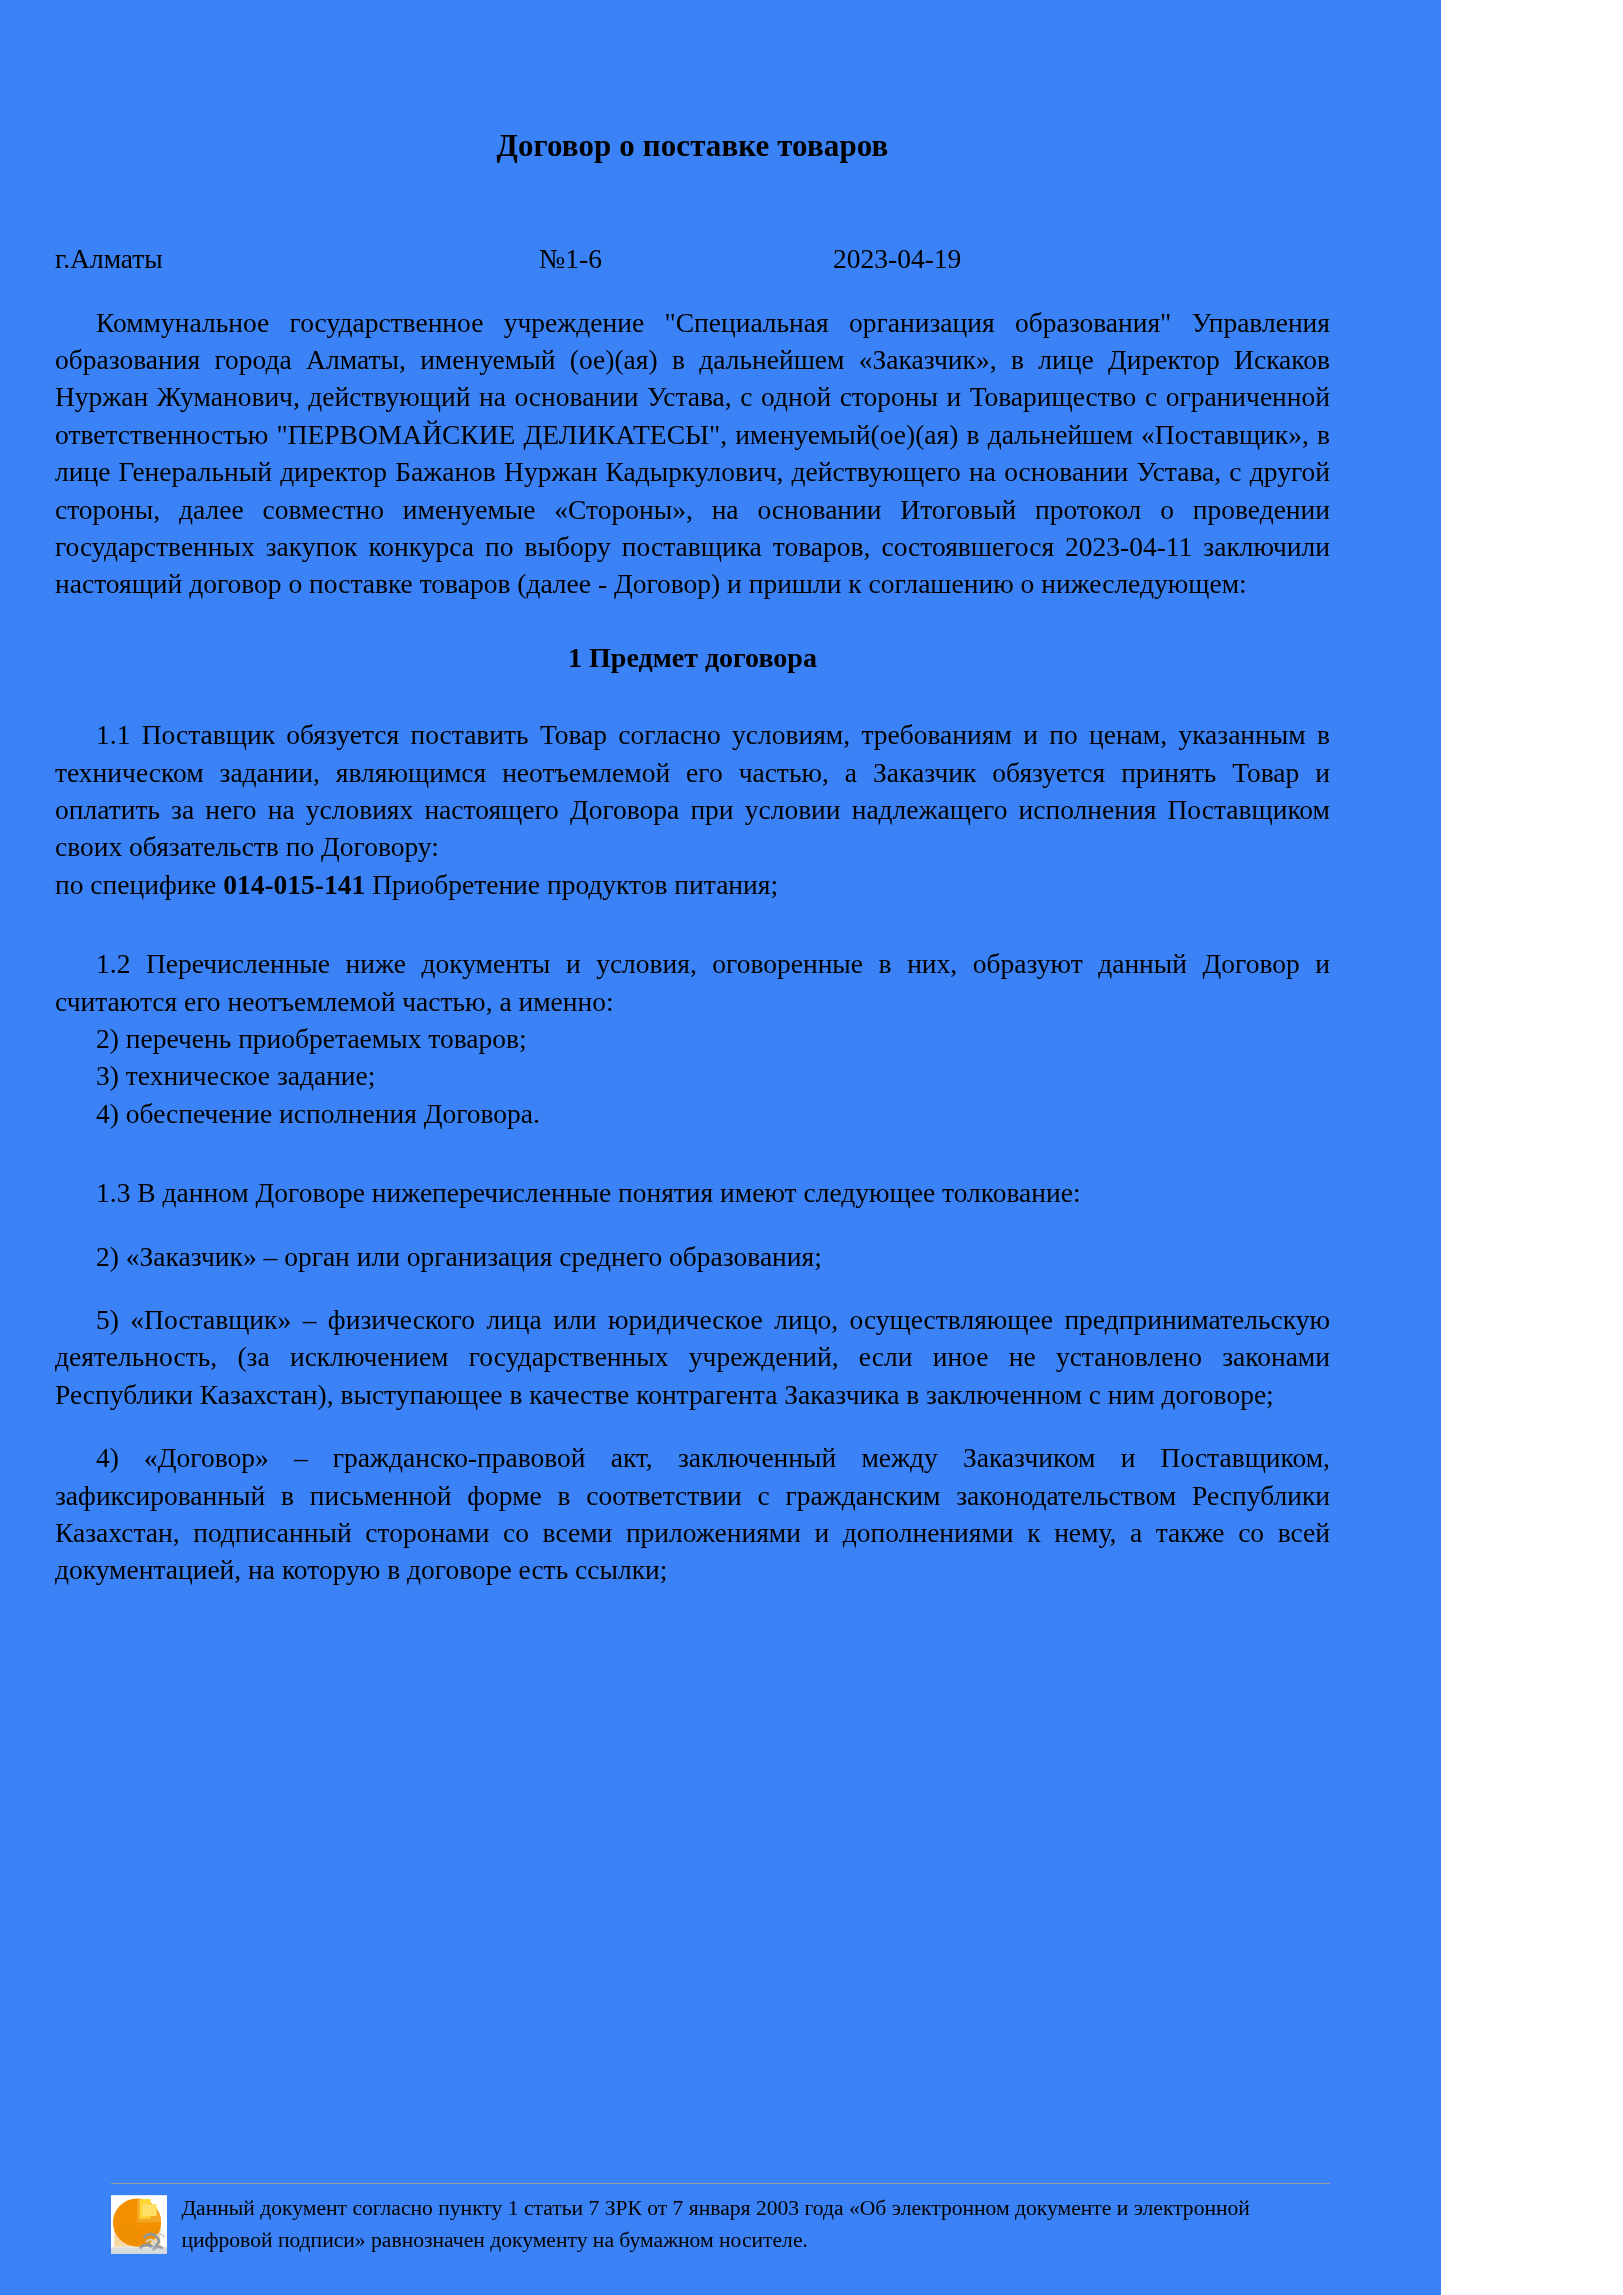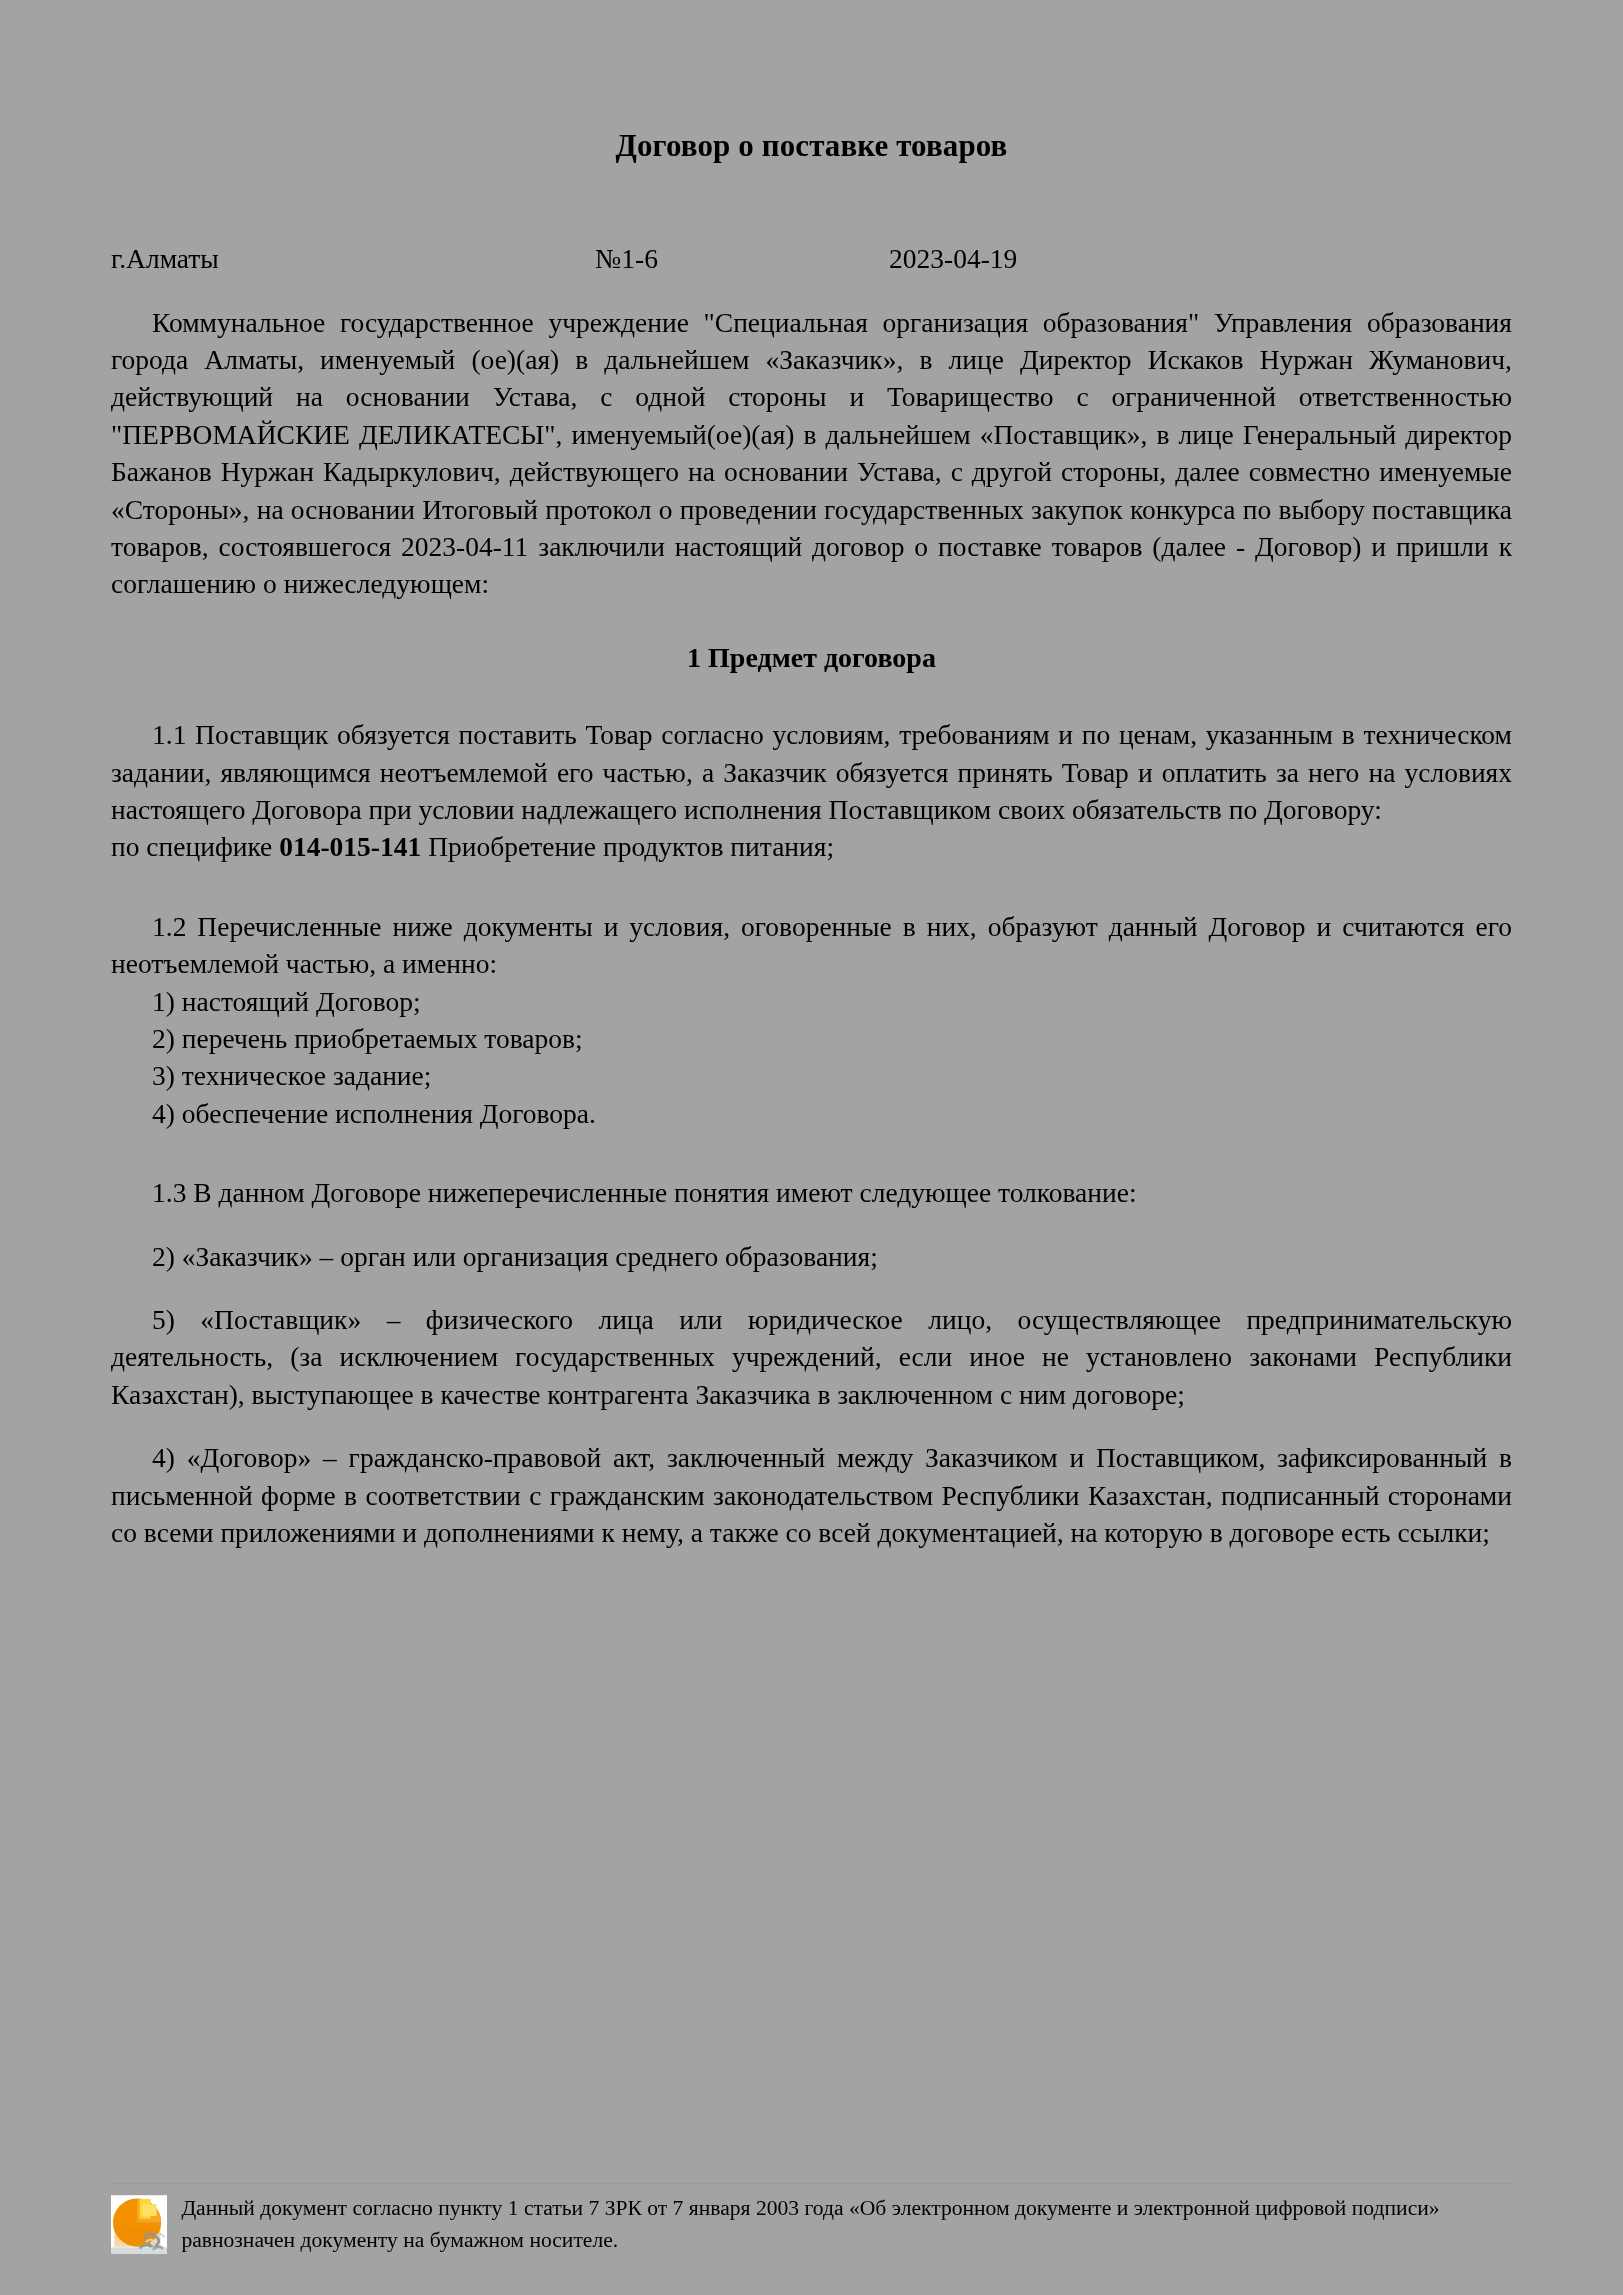--- a/index.html
+++ b/index.html
@@ -6,25 +6,25 @@
     margin: 0;
     padding: 0;
     background: #ffffff;
   }
   body {
     font-family: "Liberation Serif", "DejaVu Serif", serif;
     color: #000000;
   }
   .page {
     position: relative;
-    width: 1623px;
+    width: 1441px;
     height: 2295px;
-    background: #a3a3a3;
+    background: #3b82f6;
     box-sizing: border-box;
-    padding: 111px 111px 0 111px;
+    padding: 111px 111px 0 55px;
     overflow: hidden;
   }
   .doc-title {
     text-align: center;
     font-size: 31px;
     font-weight: bold;
     letter-spacing: 0.1px;
     margin: 16.4px 0 0 0;
     line-height: 1.2;
   }
@@ -127,21 +127,20 @@
   <h2 class="section-heading">1 Предмет договора</h2>
 
   <p class="para para-indent gap-lg">1.1 Поставщик обязуется поставить Товар согласно условиям, требованиям и по ценам, указанным в техническом задании, являющимся неотъемлемой его частью, а Заказчик обязуется принять Товар и оплатить за него на условиях настоящего Договора при условии надлежащего исполнения Поставщиком своих обязательств по Договору:</p>
 
   <p class="para no-indent">
     <span>по специфике </span><span class="spec-code">014-015-141</span><span> Приобретение продуктов питания;</span>
   </p>
 
   <p class="para para-indent gap-lg">1.2 Перечисленные ниже документы и условия, оговоренные в них, образуют данный Договор и считаются его неотъемлемой частью, а именно:</p>
 
-  <p class="list-item gap-lg">1) настоящий Договор;</p>
   <p class="list-item gap-lg">2) перечень приобретаемых товаров;</p>
   <p class="list-item gap-lg">3) техническое задание;</p>
   <p class="list-item gap-lg">4) обеспечение исполнения Договора.</p>
 
   <p class="para para-indent gap-lg">1.3 В данном Договоре нижеперечисленные понятия имеют следующее толкование:</p>
 
 
   <p class="para para-indent gap-md">2) «Заказчик» – орган или организация среднего образования;</p>
 
   <p class="para para-indent gap-md">5) «Поставщик» – физического лица или юридическое лицо, осуществляющее предпринимательскую деятельность, (за исключением государственных учреждений, если иное не установлено законами Республики Казахстан), выступающее в качестве контрагента Заказчика в заключенном с ним договоре;</p>

